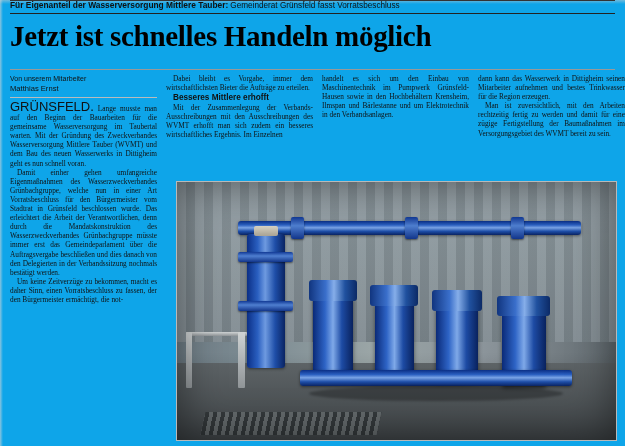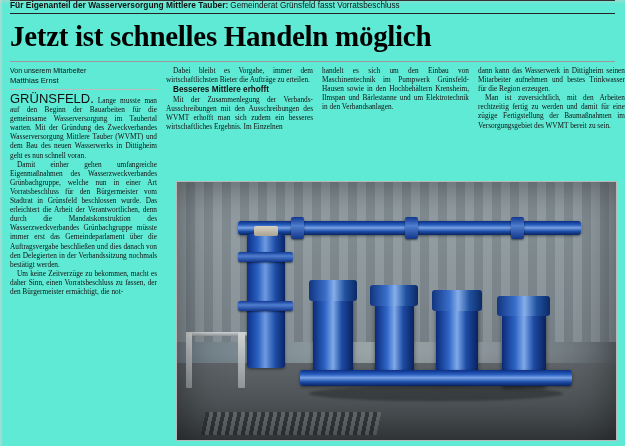--- a/index.html
+++ b/index.html
@@ -11,21 +11,21 @@
     width: 625px;
     height: 446px;
     overflow: hidden;
     font-family: "Liberation Serif", serif;
     color: #111111;
   }
   .page {
     position: relative;
     width: 625px;
     height: 446px;
-    background: #5eead4;
+    background: #0ea5e9;
     box-sizing: border-box;
     padding: 0 10px;
   }
   
   .kicker {
     position: relative;
     margin: 0 0 2px 0;
     padding: 0 0 2px 0;
     border-bottom: 1.2px solid #222;
     font-size: 8.2px;
@@ -48,21 +48,21 @@
     height: 1px;
     background: #333;
   }
   
   .headline {
     font-family: "Liberation Serif", serif;
     font-weight: bold;
     font-size: 29px;
     line-height: 32px;
     letter-spacing: -0.3px;
-    margin: 6px 0 9px 0;
+    margin: 6px 0 17px 0;
     color: #000;
   }
   .rule-under-head {
     border: none;
     border-top: 0.8px solid #999;
     margin: 0 0 4px 0;
   }
   
   .cols {
     display: flex;

